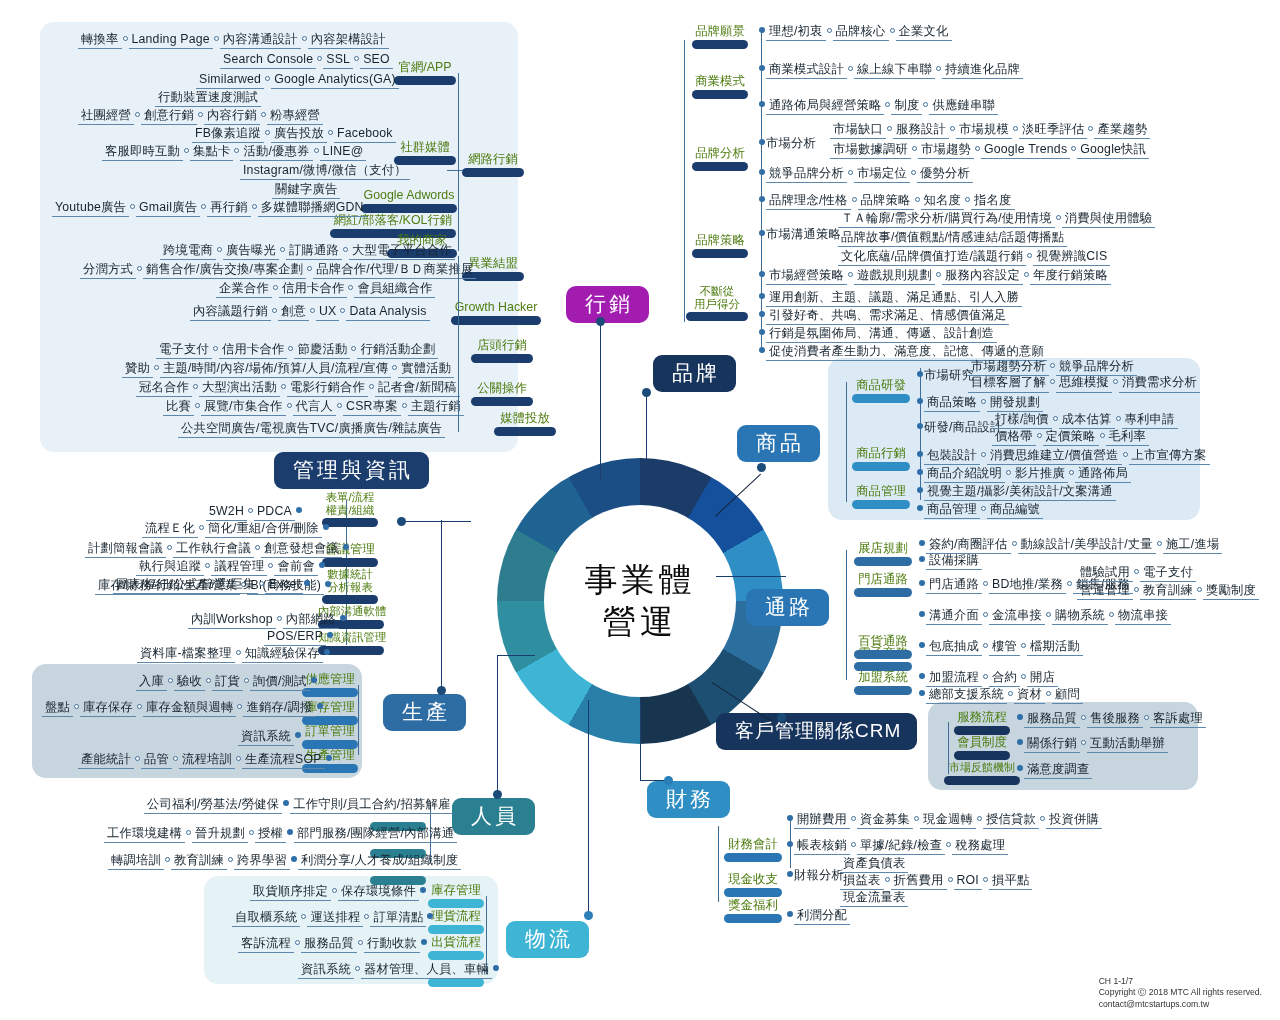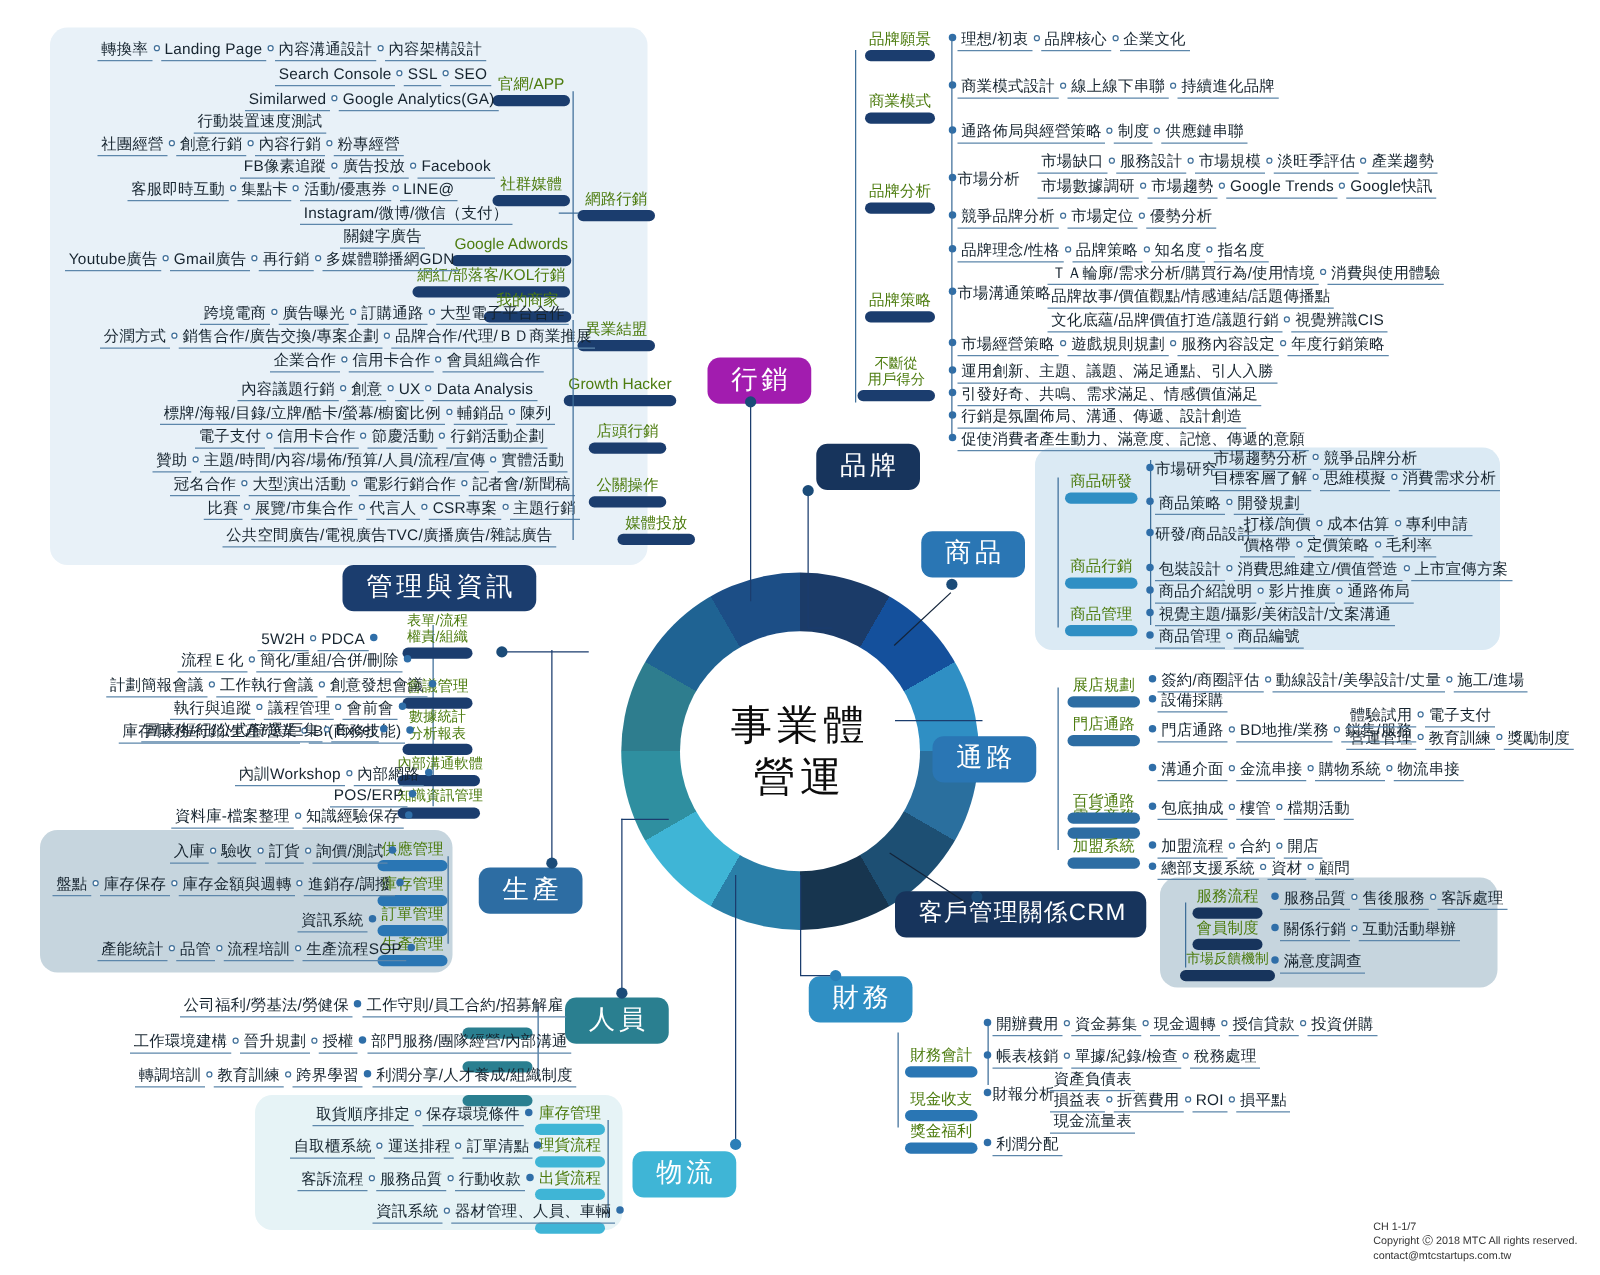--- a/index.html
+++ b/index.html
@@ -224,23 +224,20 @@
     <span class="bar"></span>
   </div>
   <div class="row" style="left:190px;top:304px;">
     <span class="u">內容議題行銷</span><span class="dot"></span><span class="u">創意</span><span class="dot"></span><span class="u">UX</span><span class="dot"></span><span class="u">Data Analysis</span>
   </div>
 
   <div class="subnode" style="left:471px;top:338px;width:62px;">
     <span class="lbl">店頭行銷</span>
     <span class="bar"></span>
   </div>
-  <div class="row" style="left:128px;top:323px;">
-    <span class="u">標牌/海報/目錄/立牌/酷卡/螢幕/櫥窗比例</span><span class="dot"></span><span class="u">輔銷品</span><span class="dot"></span><span class="u">陳列</span>
-  </div>
   <div class="row" style="left:156px;top:342px;">
     <span class="u">電子支付</span><span class="dot"></span><span class="u">信用卡合作</span><span class="dot"></span><span class="u">節慶活動</span><span class="dot"></span><span class="u">行銷活動企劃</span>
   </div>
 
   <div class="subnode" style="left:471px;top:381px;width:62px;">
     <span class="lbl">公關操作</span>
     <span class="bar"></span>
   </div>
   <div class="row" style="left:136px;top:380px;">
     <span class="u">冠名合作</span><span class="dot"></span><span class="u">大型演出活動</span><span class="dot"></span><span class="u">電影行銷合作</span><span class="dot"></span><span class="u">記者會/新聞稿</span>

